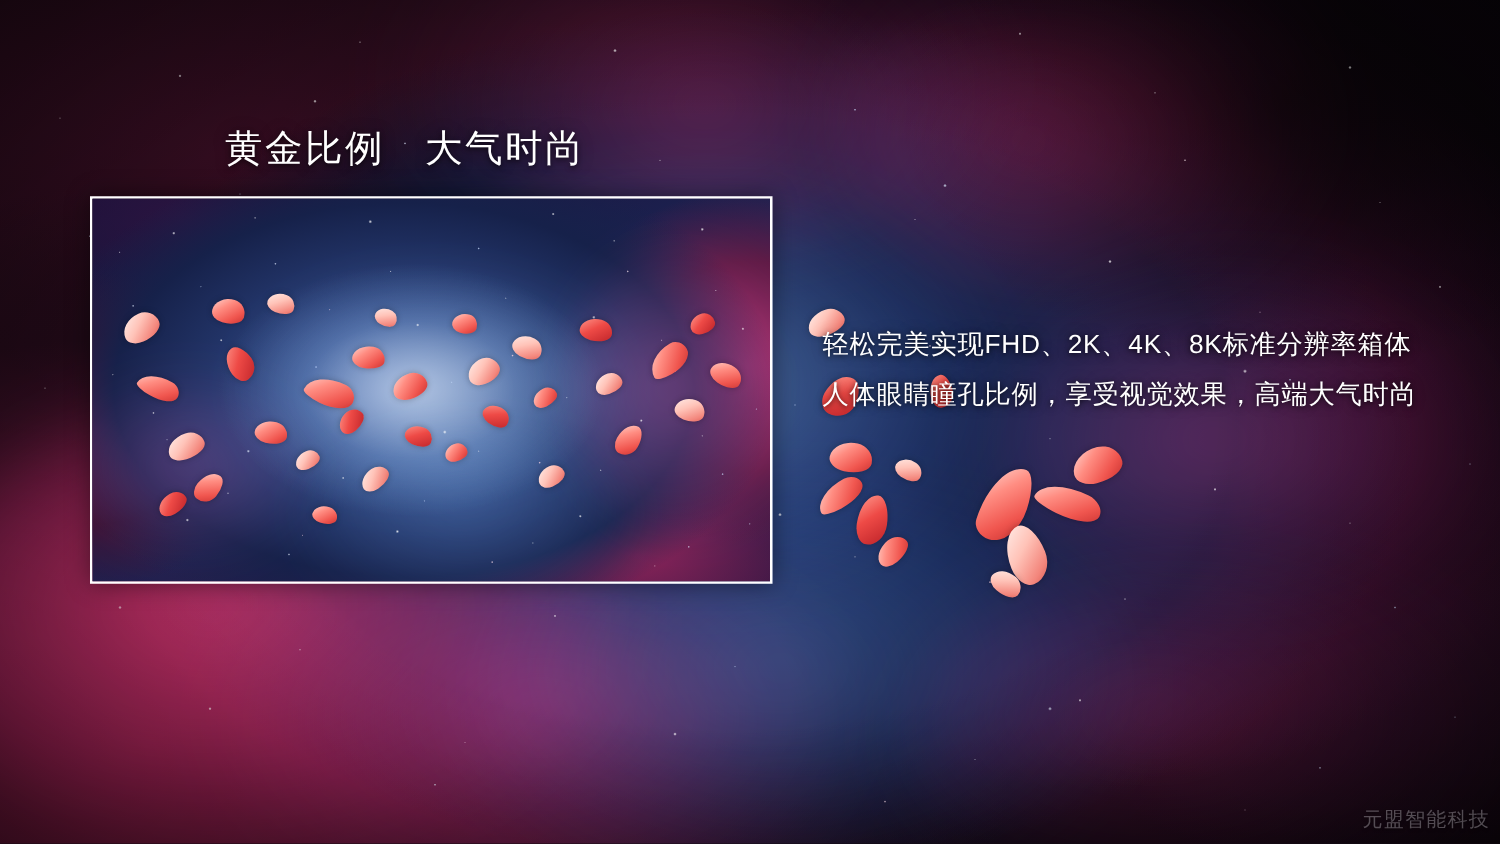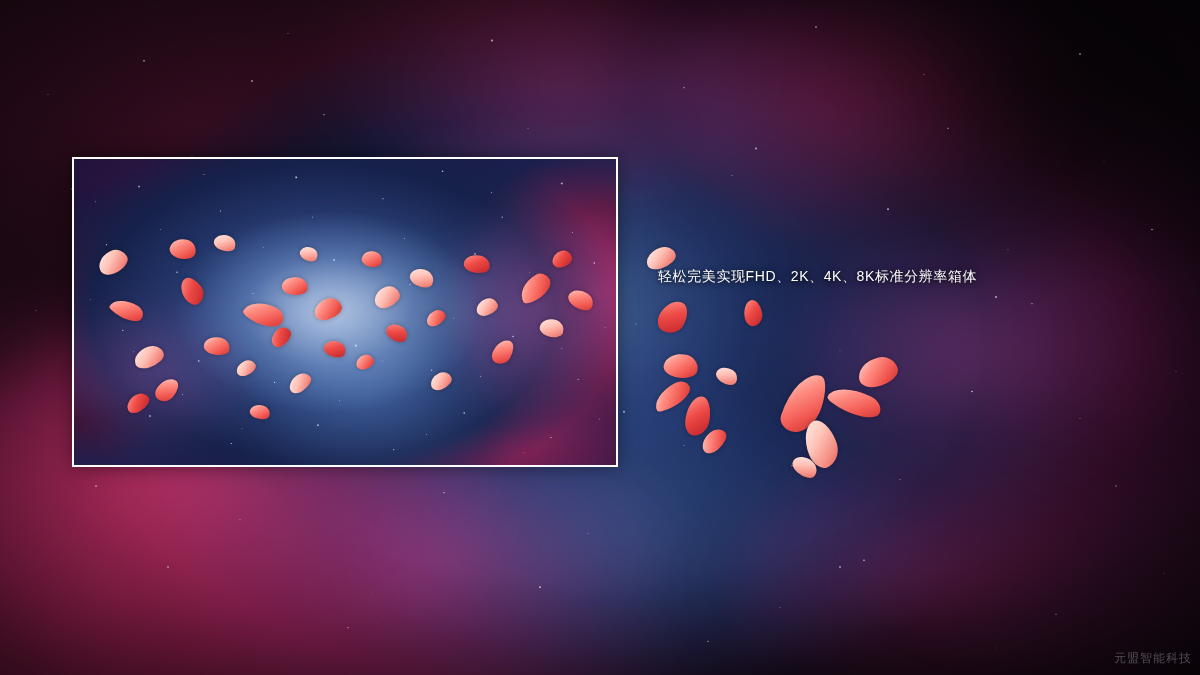--- a/index.html
+++ b/index.html
@@ -157,27 +157,27 @@
   #title{
     position:absolute;left:180px;top:103px;
     font-size:30px;line-height:1.12;letter-spacing:2px;
     color:#ffffff;white-space:pre;
     text-shadow:0 1px 4px rgba(0,0,0,.62),0 0 12px rgba(0,0,0,.35);
   }
   #body-copy{
     position:absolute;left:658px;top:256px;width:520px;
   }
   #body-copy .line{
-    font-size:14px;line-height:40px;letter-spacing:.6px;
+    font-size:21px;line-height:40px;letter-spacing:.6px;
     color:#ffffff;white-space:nowrap;
     text-shadow:0 1px 4px rgba(0,0,0,.70),0 0 10px rgba(0,0,0,.40);
   }
   #watermark{
     position:absolute;right:8px;bottom:8px;
-    font-size:12px;letter-spacing:1px;
+    font-size:16px;letter-spacing:1px;
     color:rgba(190,186,192,.40);
     text-shadow:0 1px 2px rgba(0,0,0,.35);
   }
 </style>
 </head>
 <body>
 
 <div id="slide">
 
   <div class="bg-base"></div>
@@ -250,20 +250,22 @@
           <div class="petal long" style="left: 444px; top: 118px; width: 34px; height: 22px; transform: rotate(-30deg);"></div>
           <div class="petal pale" style="left: 466px; top: 160px; width: 24px; height: 18px; transform: rotate(20deg);"></div>
           <div class="petal deep" style="left: 478px; top: 92px; width: 20px; height: 16px; transform: rotate(-14deg);"></div>
           <div class="petal" style="left: 494px; top: 132px; width: 26px; height: 18px; transform: rotate(34deg);"></div>
           <div class="petal pale" style="left: 356px; top: 214px; width: 22px; height: 16px; transform: rotate(-24deg);"></div>
           <div class="petal" style="left: 176px; top: 246px; width: 20px; height: 14px; transform: rotate(18deg);"></div>
         </div>
     </div>
   </div>
 
+  <div id="title">黄金比例　大气时尚</div>
 
   <div id="body-copy">
     <div class="line">轻松完美实现FHD、2K、4K、8K标准分辨率箱体</div>
+    <div class="line">人体眼睛瞳孔比例，享受视觉效果，高端大气时尚</div>
   </div>
 
   <div id="watermark">元盟智能科技</div>
 
 </div>
 
 </body></html>

